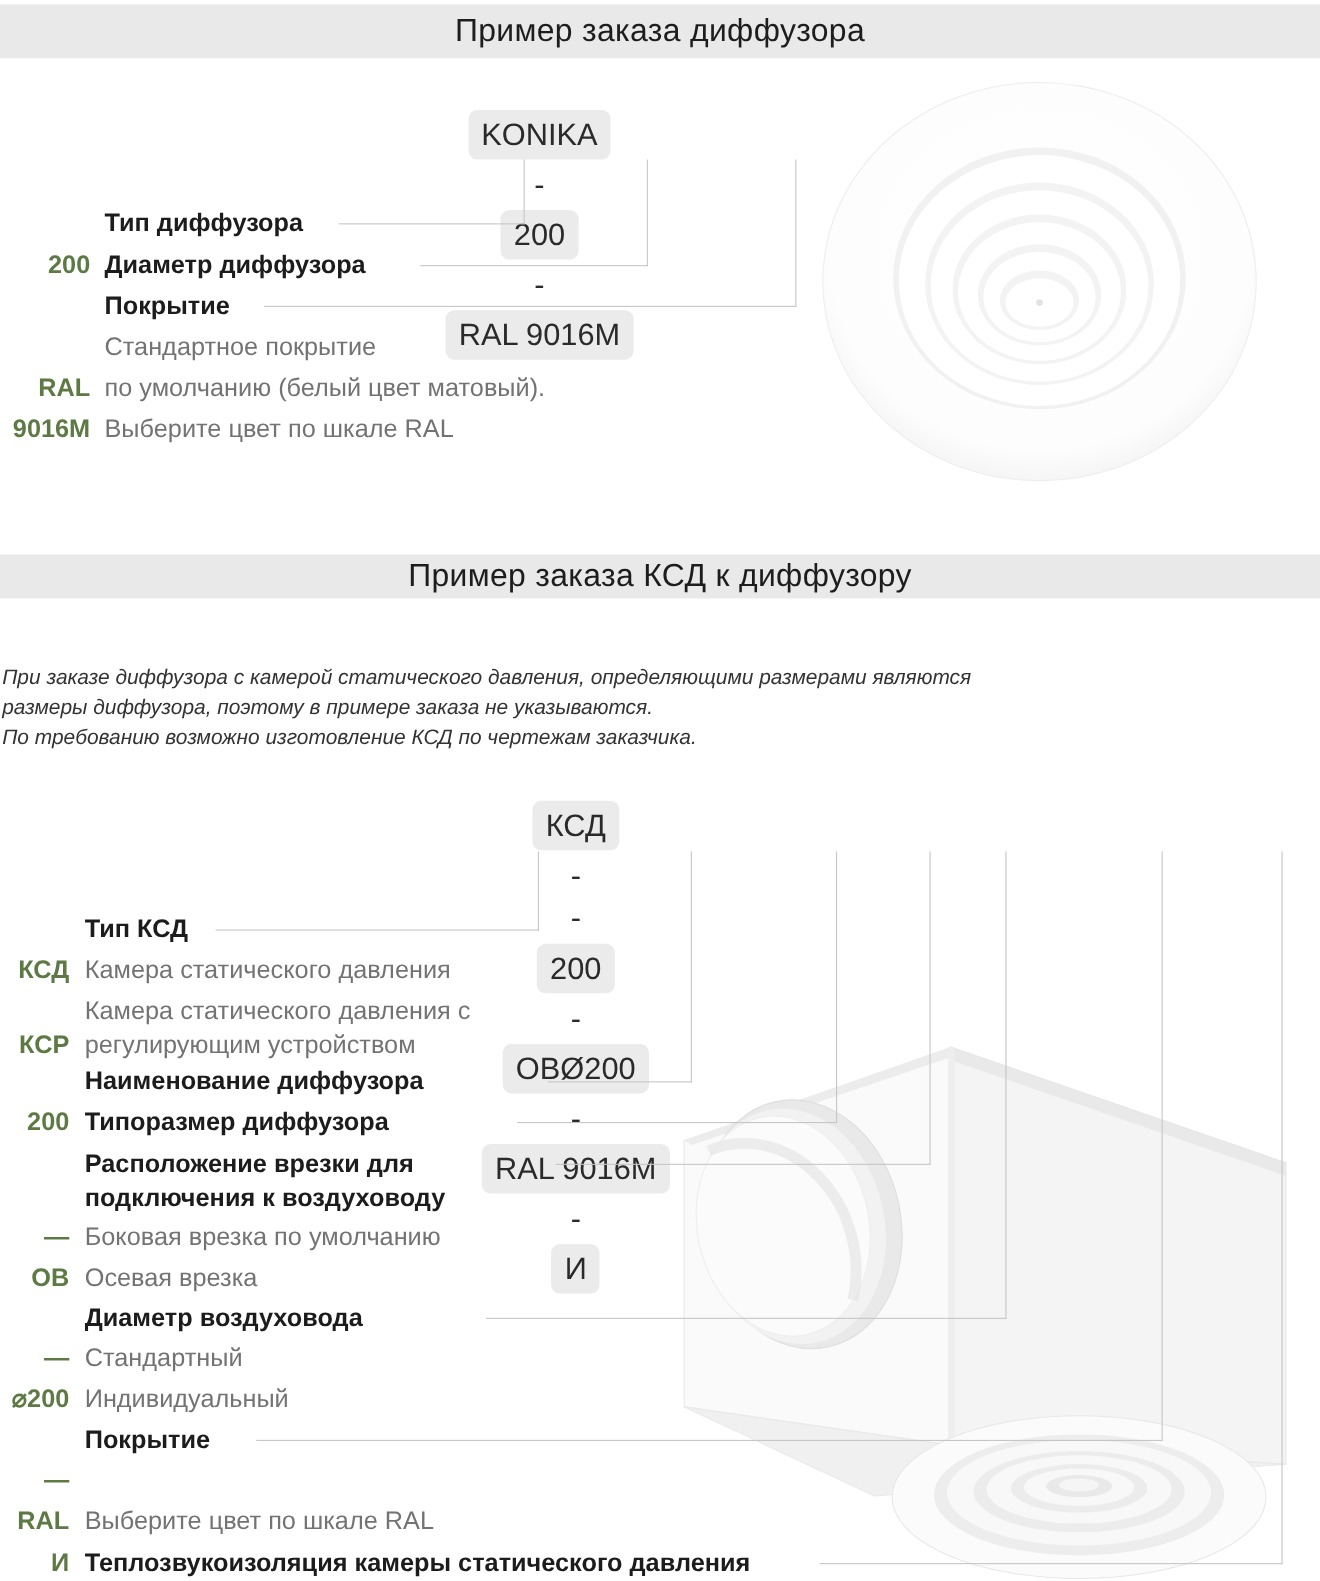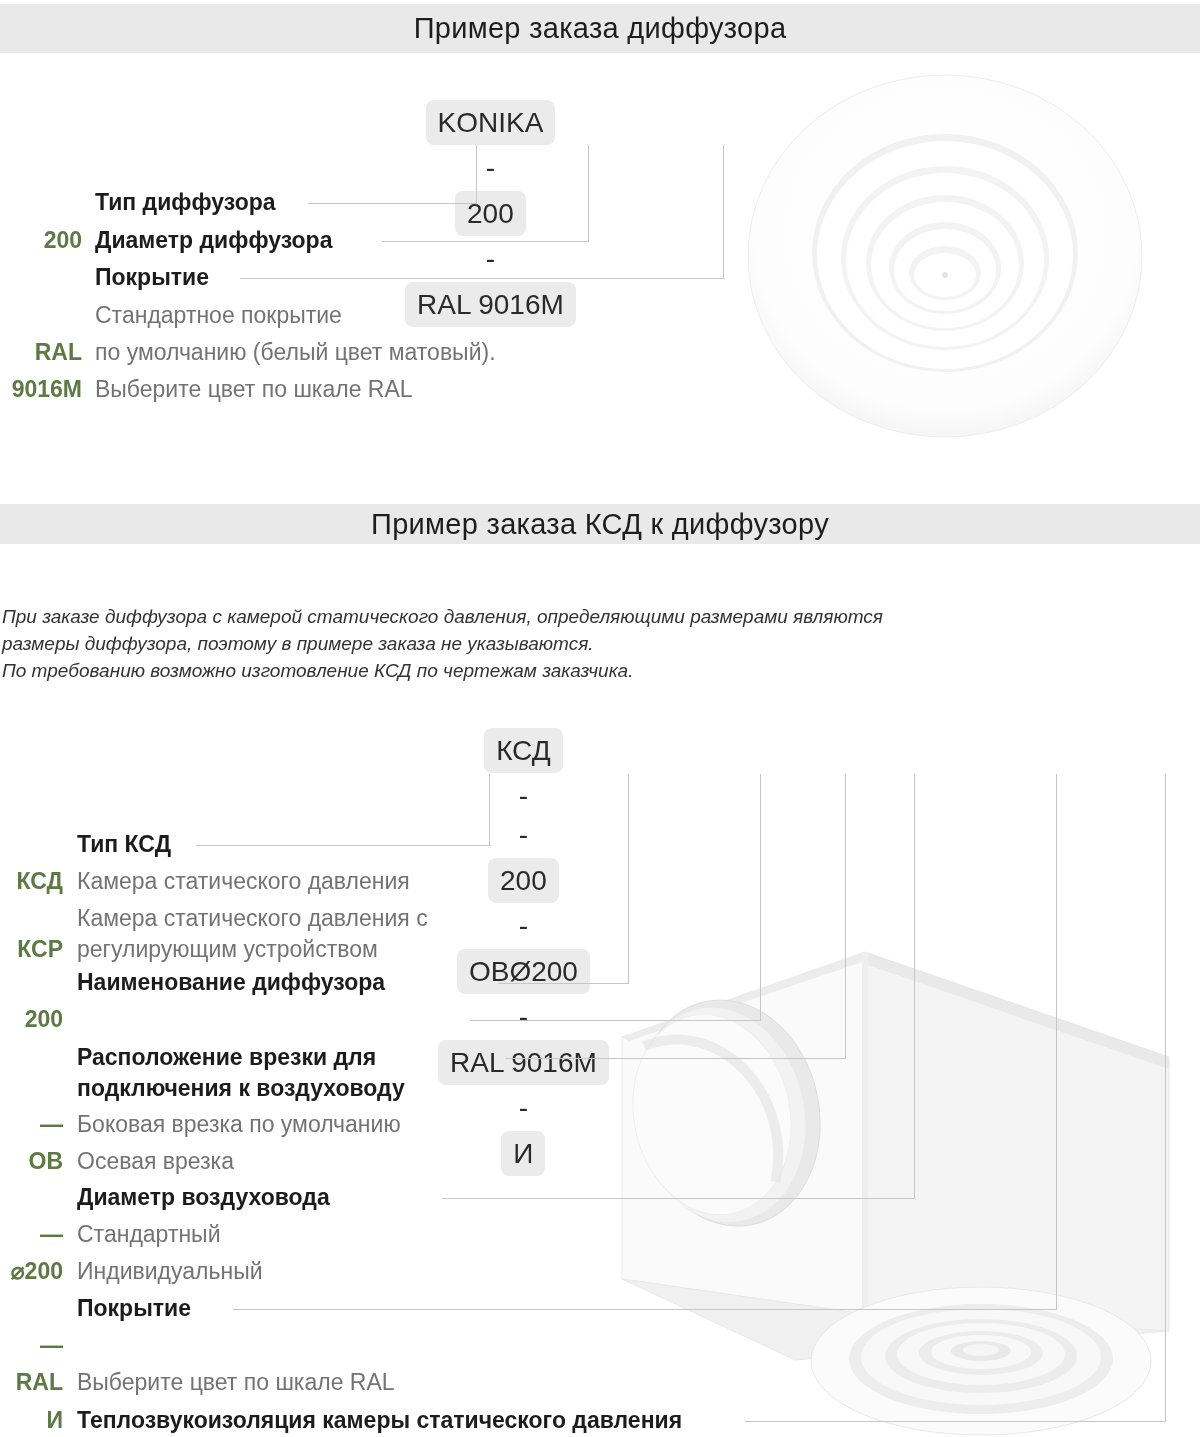--- a/index.html
+++ b/index.html
@@ -187,20 +187,21 @@
   <span class="code">КСР</span>
   <span class="lbl">Камера статического давления с
 регулирующим устройством</span>
 </div>
 <div class="spec s2 bold" style="top:967px">
   <span class="code"></span>
   <span class="lbl">Наименование диффузора</span>
 </div>
 <div class="spec s2 bold" style="top:1004px">
   <span class="code">200</span>
+  <span class="lbl">Типоразмер диффузора</span>
 </div>
 <div class="spec s2 bold" style="top:1042px">
   <span class="code"></span>
   <span class="lbl">Расположение врезки для
 подключения к воздуховоду</span>
 </div>
 <div class="spec s2" style="top:1109px">
   <span class="code">—</span>
   <span class="lbl">Боковая врезка по умолчанию</span>
 </div>

